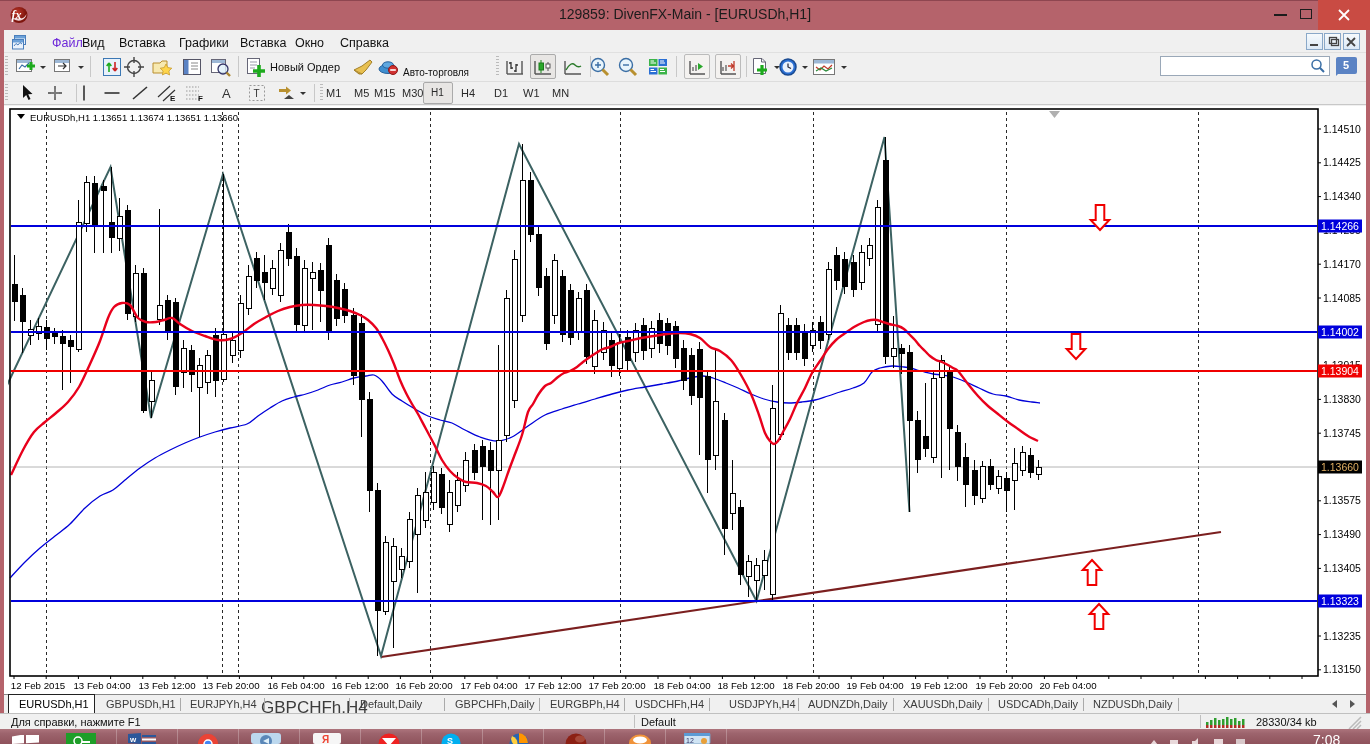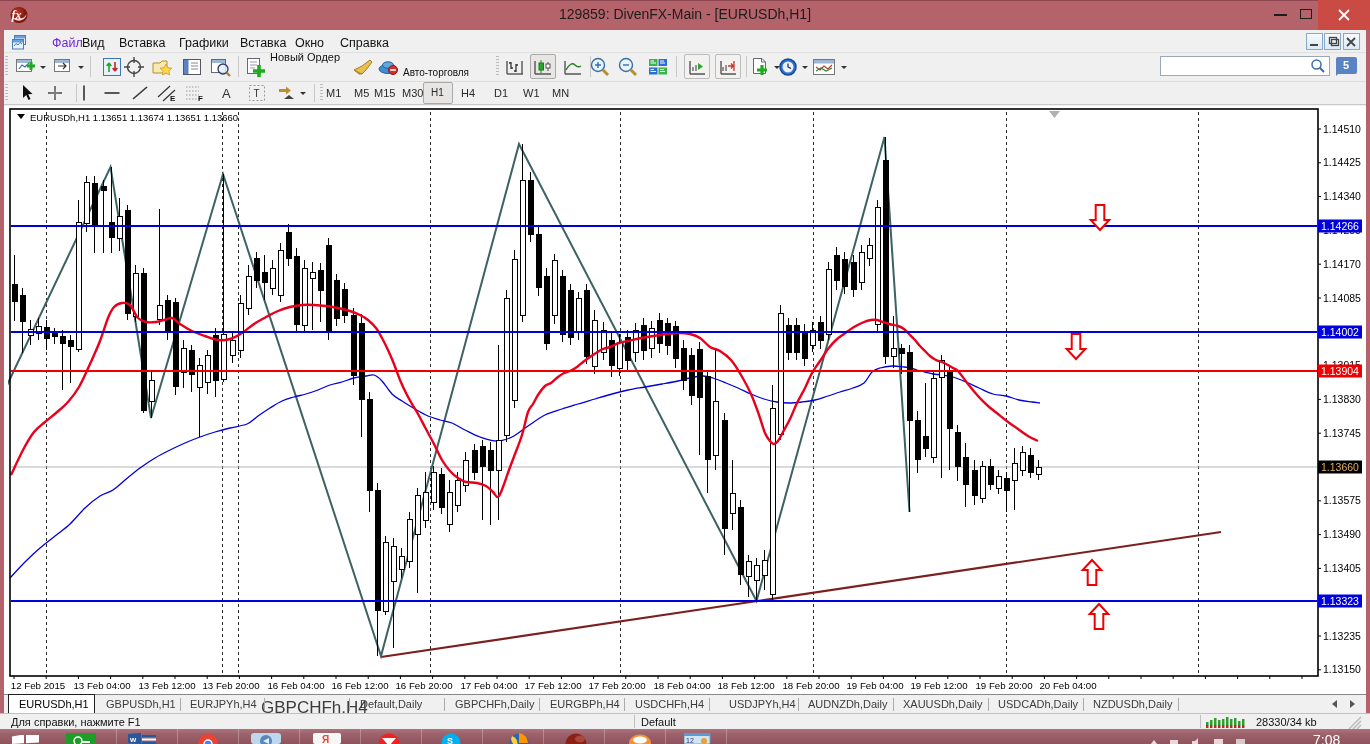--- a/index.html
+++ b/index.html
@@ -88,21 +88,21 @@
     <rect x="2" y="3" width="13" height="3" fill="#9db8d6"></rect>
     <circle cx="13" cy="12" r="5" fill="#dff0fa" fill-opacity="0.8" stroke="#336" stroke-width="1.3"></circle>
     <path d="M16.5 15.5 L20 19" stroke="#a98531" stroke-width="2.4"></path>
   </svg>
 <div class="abs" style="left:238px;top:56px;width:1px;height:21px;background:#c8c8c8"></div>
 <svg class="abs" style="left:245px;top:57px" width="24" height="21">
     <rect x="2.5" y="1.5" width="12" height="15" fill="#fff" stroke="#667"></rect>
     <path d="M5 5 L12 5 M5 8 L12 8 M5 11 L10 11" stroke="#99a" stroke-width="1"></path>
     <path d="M8 14 L20 14 M14 8 L14 20" stroke="#1daa1d" stroke-width="3.6"></path>
   </svg>
-<div class="abs" style="left:270px;top:51px;font-size:11px;color:#111">Новый Ордер</div>
+<div class="abs" style="left:270px;top:61px;font-size:11px;color:#111">Новый Ордер</div>
 <svg class="abs" style="left:352px;top:57px" width="22" height="20">
     <path d="M2 13 L10 9 L18 3 L20 5 L14 13 L10 17 Z" fill="#e8c050" stroke="#a3802a"></path>
     <path d="M2 13 L7 17 L10 17" fill="#c89c30" stroke="#a3802a"></path>
   </svg>
 <svg class="abs" style="left:378px;top:57px" width="22" height="20">
     <ellipse cx="10" cy="12" rx="9" ry="4.5" fill="#3f8fd0" stroke="#26619c"></ellipse>
     <ellipse cx="10" cy="8" rx="5.5" ry="3.2" fill="#5fa8e0" stroke="#26619c"></ellipse>
     <circle cx="15" cy="13" r="4.5" fill="#d03030" stroke="#8e1a1a"></circle>
     <rect x="12.2" y="12.2" width="5.6" height="1.6" fill="#fff"></rect>
   </svg>

